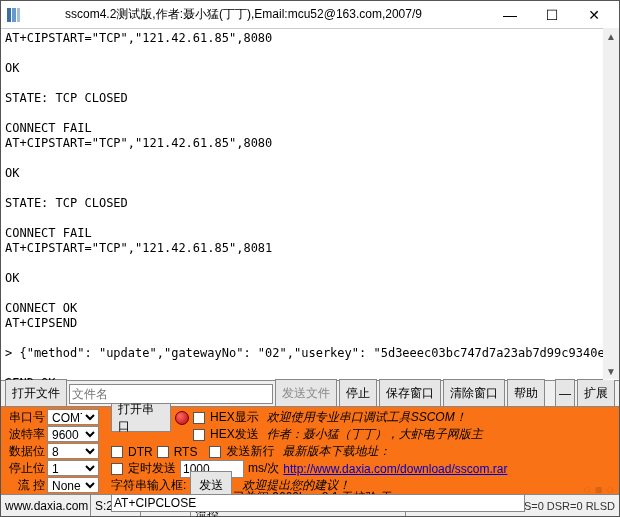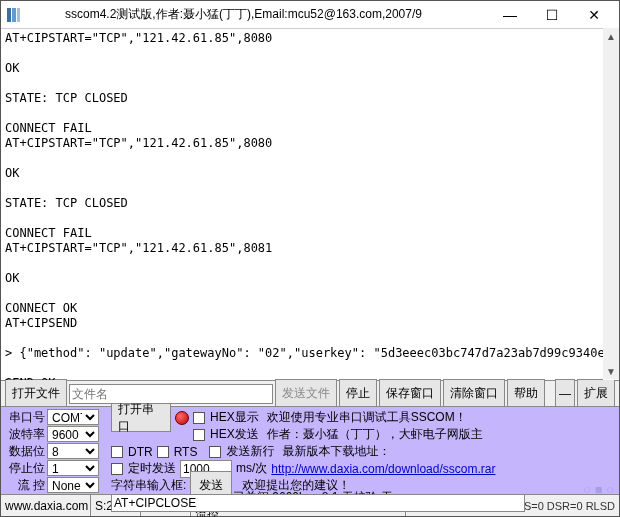--- a/index.html
+++ b/index.html
@@ -12,30 +12,30 @@
   .win-controls { display: flex; }
   .win-btn { width: 42px; height: 26px; display: flex; align-items: center; justify-content: center; color: #000; font-size: 14px; }
   .terminal { flex: 1; font-family: "SimSun", monospace; font-size: 12px; padding: 2px 4px; line-height: 1.25; white-space: pre; overflow: auto; position: relative; border-right: 16px solid #fff; }
   .scrollbar { position: absolute; right: 1px; top: 28px; width: 16px; bottom: 138px; background: #f0f0f0; }
   .scroll-up, .scroll-down { height: 16px; width: 16px; display:flex; align-items:center; justify-content:center; color:#555; font-size:10px; background:#f0f0f0;}
   .scroll-track { position:absolute; top:16px; bottom:16px; left:0; right:0; }
   .toolbar { border-top: 1px solid #888; padding: 3px 4px; display: flex; align-items: center; gap: 2px; background: #f0f0f0; height: 26px; }
   .btn { border: 1px solid #888; background: #e6e6e6; padding: 1px 6px; font-size: 12px; height: 29px; display: inline-flex; align-items: center; cursor: default; }
   .btn.disabled { color:#888; }
   .txtinput { border: 1px solid #888; background: #fff; height: 20px; padding: 0 2px; font-size: 12px; }
-  .settings { border-top: 1px solid #888; background: #c4b5fd; padding: 2px 4px; display: grid; grid-template-columns: 104px 1fr; gap: 0 2px; height: 88px; }
+  .settings { border-top: 1px solid #888; background: #f97316; padding: 2px 4px; display: grid; grid-template-columns: 104px 1fr; gap: 0 2px; height: 88px; }
   .setcol1 { display:flex; flex-direction:column; gap:1px; }
   .row { display:flex; align-items:center; gap:2px; height:16px; }
   .label { width:40px; text-align:right; }
   .sel { border:1px solid #888; background:#fff; font-size:12px; height:16px; width:52px; }
   .setcol2 { position:relative; }
   .row2 { display:flex; align-items:center; gap:4px; height:17px; }
   .cb { width:12px; height:12px; border:1px solid #555; background:#fff; display:inline-block; margin-right:1px; }
   .redlight { width:14px; height:14px; border-radius:50%; background: radial-gradient(circle at 35% 35%, #ff6a6a, #c00000); display:inline-block; border:1px solid #600; }
-  .infotext { color:#000; font-size:12px; }
+  .infotext { color:#000; font-size:12px;font-style:italic; }
   .link { color:#0000cd; text-decoration:underline; }
   .sendbox { border:1px solid #888; background:#fff; height:18px; font-size:12px; padding:0 2px; }
   .statusbar { border-top:1px solid #888; height:22px; background:#f0f0f0; display:flex; align-items:center; font-size:12px; }
   .statusbar > div { border-right:1px solid #888; padding:0 4px; height:100%; display:flex; align-items:center; }
   .statusbar .last { border-right:none; flex:1; justify-content:flex-end; color:#333; font-size:11px; }
   .watermark { position:absolute; right:6px; bottom:20px; opacity:0.12; font-size:13px; pointer-events:none; }
 </style>
 </head>
 <body>
 
@@ -143,21 +143,21 @@
           <span>DTR</span>
         <span class="cb"></span>
           <span>RTS</span>
         <span class="cb" style="margin-left:8px;"></span>
           <span>发送新行</span>
         <span class="infotext" style="margin-left:4px;">最新版本下载地址：</span>
       </div>
       <div class="row2">
         <span class="cb"></span>
           <span>定时发送</span>
-        <input class="sendbox" style="width: 52px;" value="1000">
+        <input class="sendbox" style="width: 64px;" value="1000">
         <span>ms/次</span>
         <span class="link" style="font-family:Arial;">http://www.daxia.com/download/sscom.rar</span>
       </div>
       <div class="row2">
         <span>字符串输入框:</span>
         <span class="btn" style="padding:0 8px;">发送</span>
         <span class="infotext" style="margin-left:6px;">欢迎提出您的建议！</span>
       </div>
       <div class="row2">
         <input class="sendbox" style="width: 414px;" value="AT+CIPCLOSE">

